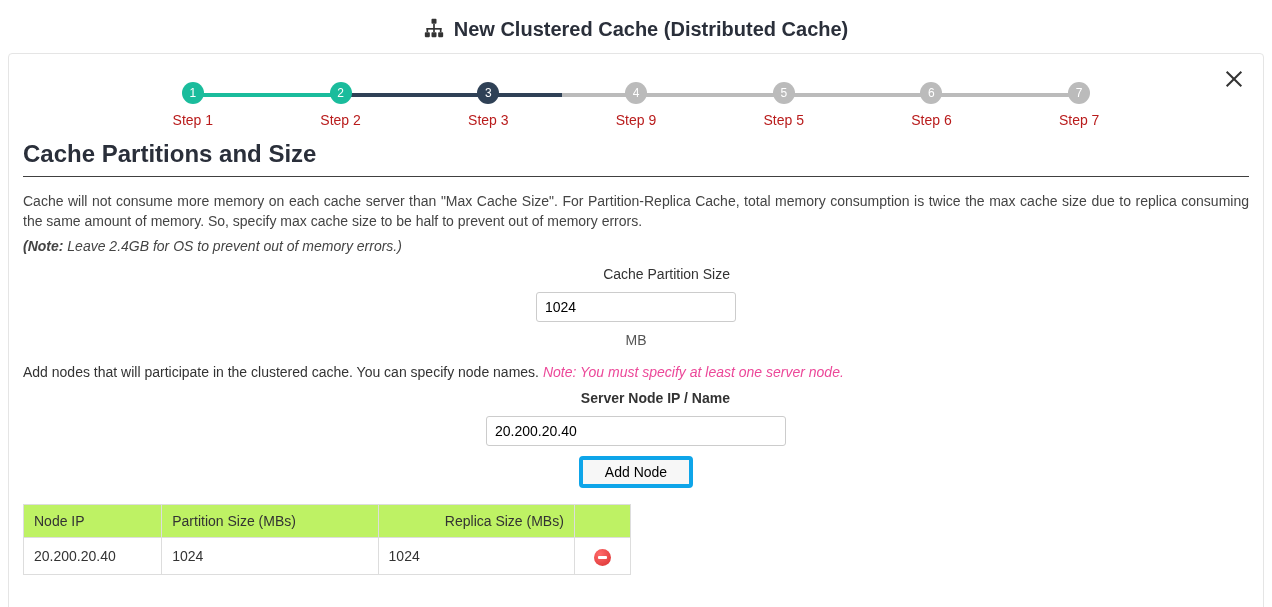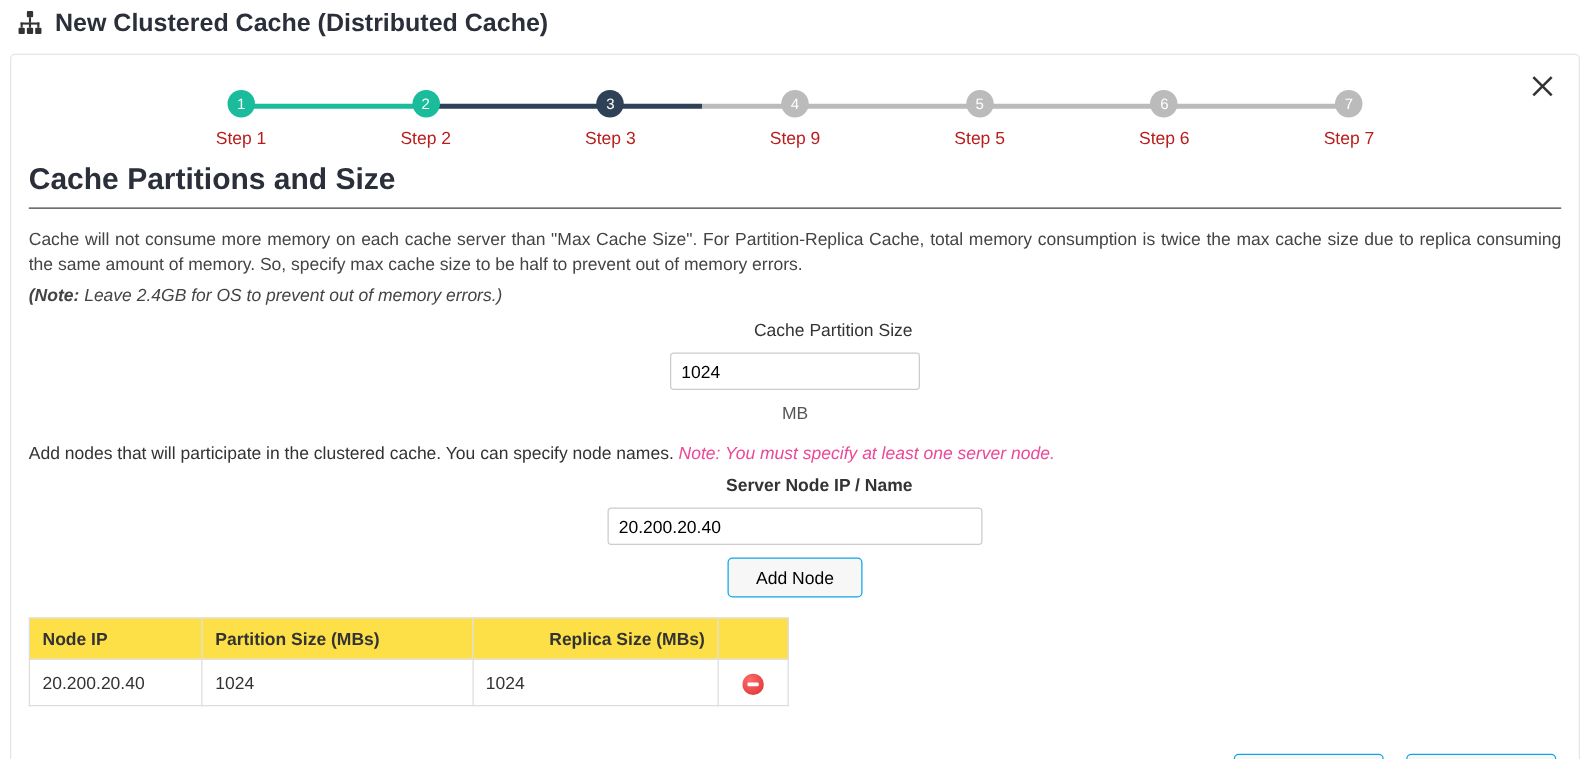--- a/index.html
+++ b/index.html
@@ -1,17 +1,17 @@
 <!DOCTYPE html>
 <html><head>
 <meta charset="utf-8">
 <style>
   * { box-sizing: border-box; margin: 0; padding: 0; }
   body { font-family: "Segoe UI", Arial, sans-serif; font-size: 14px; color: #333; background: #fff; }
-  .page-header { display: flex; align-items: center; justify-content: space-between; padding: 8px 14px 12px 14px; }
+  .page-header { display: flex; align-items: center; justify-content: space-between; padding: 18px 14px 12px 14px; flex-direction: column; }
   .header-left { display: flex; align-items: center; gap: 10px; }
   .header-left svg { width: 20px; height: 20px; fill: #333; }
   .page-title { font-size: 20px; font-weight: 600; color: #2a2f3a; }
   .breadcrumb { font-size: 14px; color: #666; }
   .breadcrumb a { color: #666; text-decoration: none; }
   .breadcrumb span.sep { padding: 0 6px; color: #999; }
   .breadcrumb .current { color: #999; }
   .wizard-box { border: 1px solid #e5e5e5; border-radius: 4px; margin: 0 8px 20px 8px; padding: 0; position: relative; }
   .close-btn { position: absolute; top: 14px; right: 18px; cursor: pointer; }
   .close-btn svg { width: 22px; height: 22px; stroke: #333; stroke-width: 2.2; fill: none; }
@@ -31,24 +31,24 @@
   .section-title { font-size: 24px; font-weight: 600; color: #2a2f3a; padding: 2px 0 8px 0; border-bottom: 1px solid #404040; }
   .desc { color: #444; text-align: justify; font-size: 14px; padding: 14px 0 6px 0; line-height: 1.45; }
   .note { font-style: italic; color: #444; padding-bottom: 12px; }
   .note b { font-style: italic; }
   .field-row { display: flex; align-items: center; gap: 10px; margin-bottom: 16px; flex-direction: column; }
   .field-row .label { width: 208px; text-align: right; padding-right: 10px; color: #333; }
   .field-row input[type=text] { height: 30px; border: 1px solid #ccc; border-radius: 3px; padding: 4px 8px; font-size: 14px; }
   .field-row .suffix { color: #555; }
   .addnodes-text { color: #333; padding-bottom: 10px; }
   .addnodes-text .redtext { color: #ec4899; font-style: italic; margin-top: 48px; }
-  .btn { height: 32px; padding: 0 22px; border: 1px solid #0ea5e9; background: #f7f7f7; border-radius: 4px; font-size: 14px; cursor: pointer; }
+  .btn { height: 32px; padding: 0 22px; border: 4px solid #0ea5e9; background: #f7f7f7; border-radius: 4px; font-size: 14px; cursor: pointer; }
   table.nodes { border-collapse: collapse; width: 608px; margin-top: 6px; }
   table.nodes th, table.nodes td { border: 1px solid #ddd; padding: 8px 10px; text-align: left; font-size: 14px; }
-  table.nodes th { background: #fde047; font-weight: 700; }
+  table.nodes th { background: #bef264; font-weight: 400; }
   table.nodes td.actcell { text-align: center; width: 56px; }
   .remove-icon { width: 17px; height: 17px; border-radius: 50%; background: radial-gradient(circle at 35% 30%, #ff6b6b, #d93030); display: inline-flex; align-items: center; justify-content: center; cursor: pointer; }
   .remove-icon::before { content: ""; width: 9px; height: 2.5px; background: #fff; border-radius: 1px; }
   .footer { display: flex; justify-content: flex-end; align-items: center; gap: 18px; padding: 14px 18px 20px 18px; }
   .cancel-link { color: #1564c0; text-decoration: underline; cursor: pointer; }
   .btn-wide { width: 120px; font-weight: 600; }
 </style>
 </head>
 <body>
 

